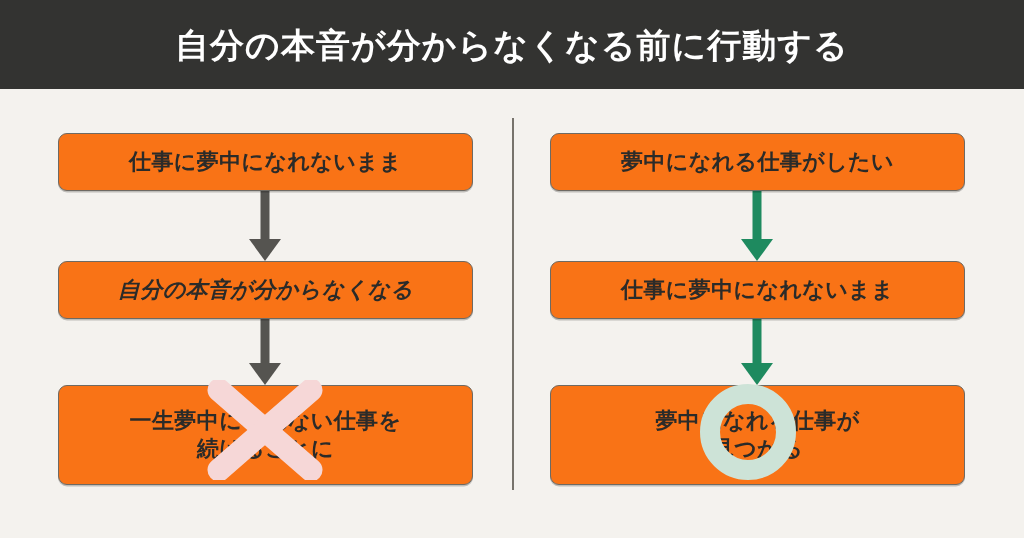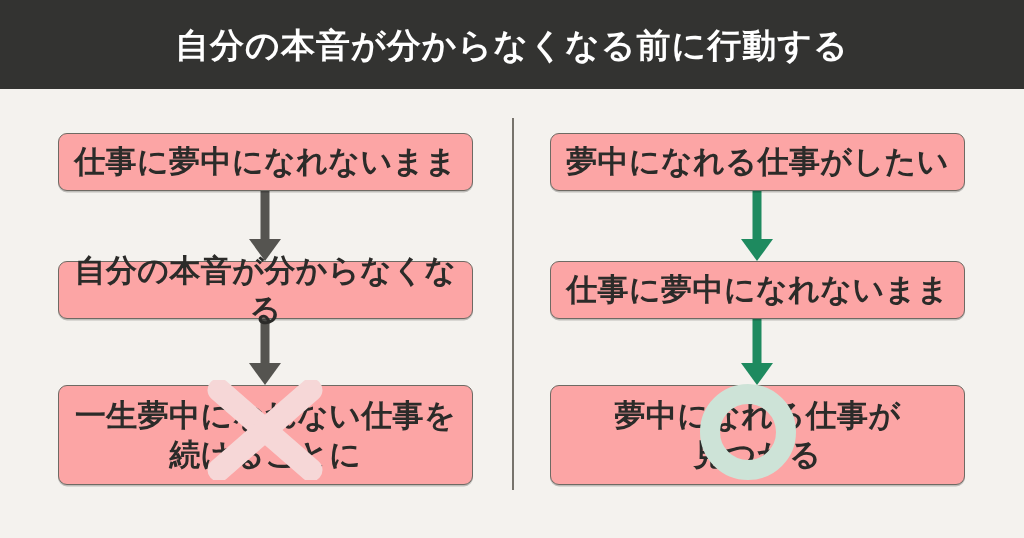--- a/index.html
+++ b/index.html
@@ -63,40 +63,40 @@
     height: 538px;
     width: 512px;
   }
   .column.left  { left: 0; }
   .column.right { left: 512px; }
 
   
   .node {
     position: absolute;
     box-sizing: border-box;
-    background: #fca5a5;
+    background: #f97316;
     border: 1.6px solid #6E6A63;
     border-radius: 9px;
     box-shadow: 0 1.5px 0 rgba(0,0,0,0.22);
     display: flex;
     align-items: center;
     justify-content: center;
     text-align: center;
     color: #2B2B29;
-    font-size: 31px;
+    font-size: 22px;
     font-weight: bold;
     line-height: 1.26;
     letter-spacing: 0.4px;
     z-index: 2;
   }
   .node-label { position: relative; z-index: 3; white-space: pre-line; }
 
   
   .node.l1 { left: 58px;  top: 133px; width: 415px; height: 58px; }
-  .node.l2 { left: 58px;  top: 261px; width: 415px; height: 58px; }
+  .node.l2 { left: 58px;  top: 261px; width: 415px; height: 58px; font-style: italic; }
   .node.l3 { left: 58px;  top: 385px; width: 415px; height: 100px; }
 
   
   .node.r1 { left: 38px;  top: 133px; width: 415px; height: 58px; }
   .node.r2 { left: 38px;  top: 261px; width: 415px; height: 58px; }
   .node.r3 { left: 38px;  top: 385px; width: 415px; height: 100px; }
 
   
   .arrow {
     position: absolute;

